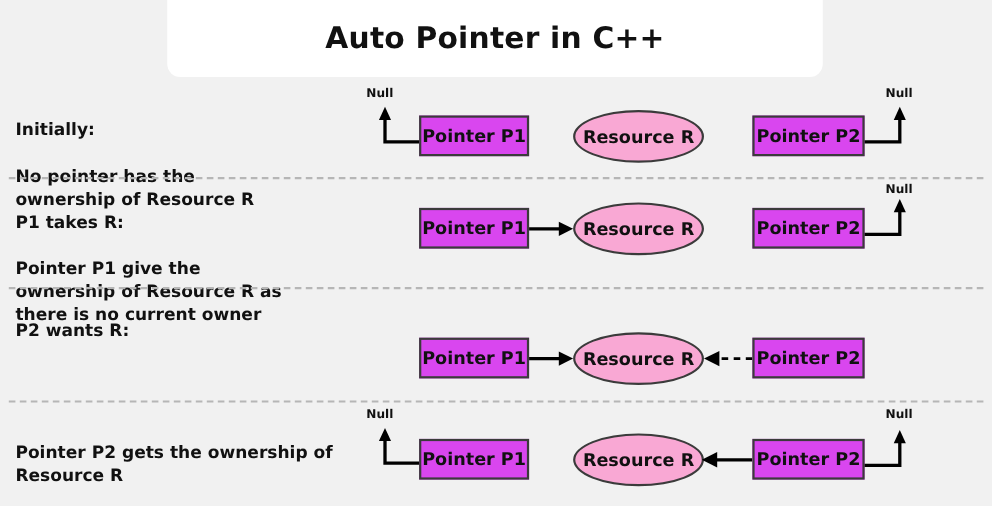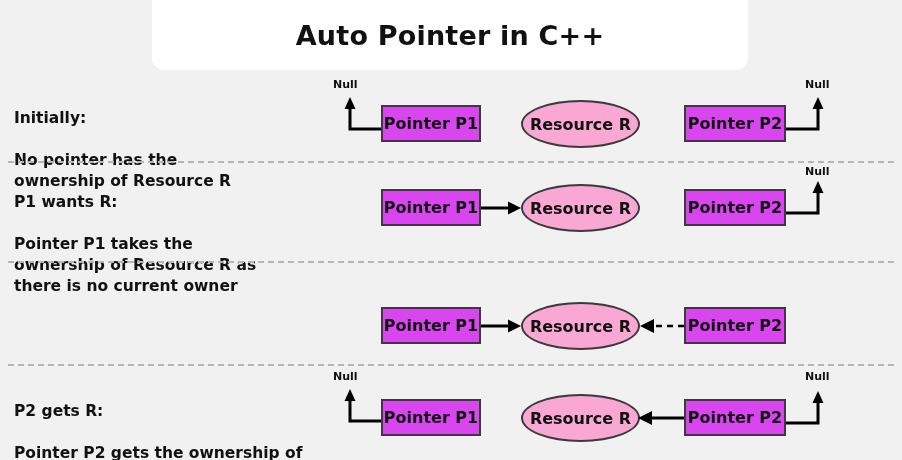--- a/index.html
+++ b/index.html
@@ -146,22 +146,22 @@
     <svg class="conn" style="left:786px;top:20px;width:55px;height:40px;">
       <path d="M 0 34 L 32 34 L 32 10" stroke="#000" stroke-width="3" fill="none"></path>
       <path d="M 32 2 L 26.5 14 L 37.5 14 Z" fill="#000"></path>
     </svg>
   </div>
 
   <div class="row-sep" style="top:161px;"></div>
 
   <div class="row" style="top:165px;height:95px;">
     <div class="desc" style="top:6px;">
-      <span class="head">P1 wants R:</span>
-      <span class="body">Pointer P1 takes the
+      <span class="head">P1 takes R:</span>
+      <span class="body">Pointer P1 give the
 ownership of Resource R as
 there is no current owner</span>
     </div>
 
     <span class="null-label" style="left:805px;top:0px;">Null</span>
 
     <div class="node-box" style="left:381px;top:24px;width:100px;height:37px;">
       <span>Pointer P1</span>
     </div>
 
@@ -181,20 +181,21 @@
     <svg class="conn" style="left:786px;top:14px;width:55px;height:40px;">
       <path d="M 0 34 L 32 34 L 32 10" stroke="#000" stroke-width="3" fill="none"></path>
       <path d="M 32 2 L 26.5 14 L 37.5 14 Z" fill="#000"></path>
     </svg>
   </div>
 
   <div class="row-sep" style="top:261px;"></div>
 
   <div class="row" style="top:265px;height:98px;">
     <div class="desc" style="top:4px;">
+      <span class="head">P2 wants R:</span>
     </div>
 
     <div class="node-box" style="left:381px;top:42px;width:100px;height:37px;">
       <span>Pointer P1</span>
     </div>
 
     <svg class="conn" style="left:481px;top:42px;width:42px;height:38px;">
       <path d="M 0 19 L 30 19" stroke="#000" stroke-width="3" fill="none"></path>
       <path d="M 40 19 L 27 12.5 L 27 25.5 Z" fill="#000"></path>
     </svg>
@@ -210,21 +211,20 @@
 
     <div class="node-box" style="left:684px;top:42px;width:102px;height:37px;">
       <span>Pointer P2</span>
     </div>
   </div>
 
   <div class="row-sep" style="top:364px;"></div>
 
   <div class="row" style="top:368px;height:92px;">
     <div class="desc" style="top:12px;">
-      <span class="head">P2 gets R:</span>
       <span class="body">Pointer P2 gets the ownership of
 Resource R</span>
     </div>
 
     <span class="null-label" style="left:333px;top:2px;">Null</span>
     <span class="null-label" style="left:805px;top:2px;">Null</span>
 
     <svg class="conn" style="left:340px;top:19px;width:50px;height:40px;">
       <path d="M 42 34 L 10 34 L 10 10" stroke="#000" stroke-width="3" fill="none"></path>
       <path d="M 10 2 L 4.5 14 L 15.5 14 Z" fill="#000"></path>

